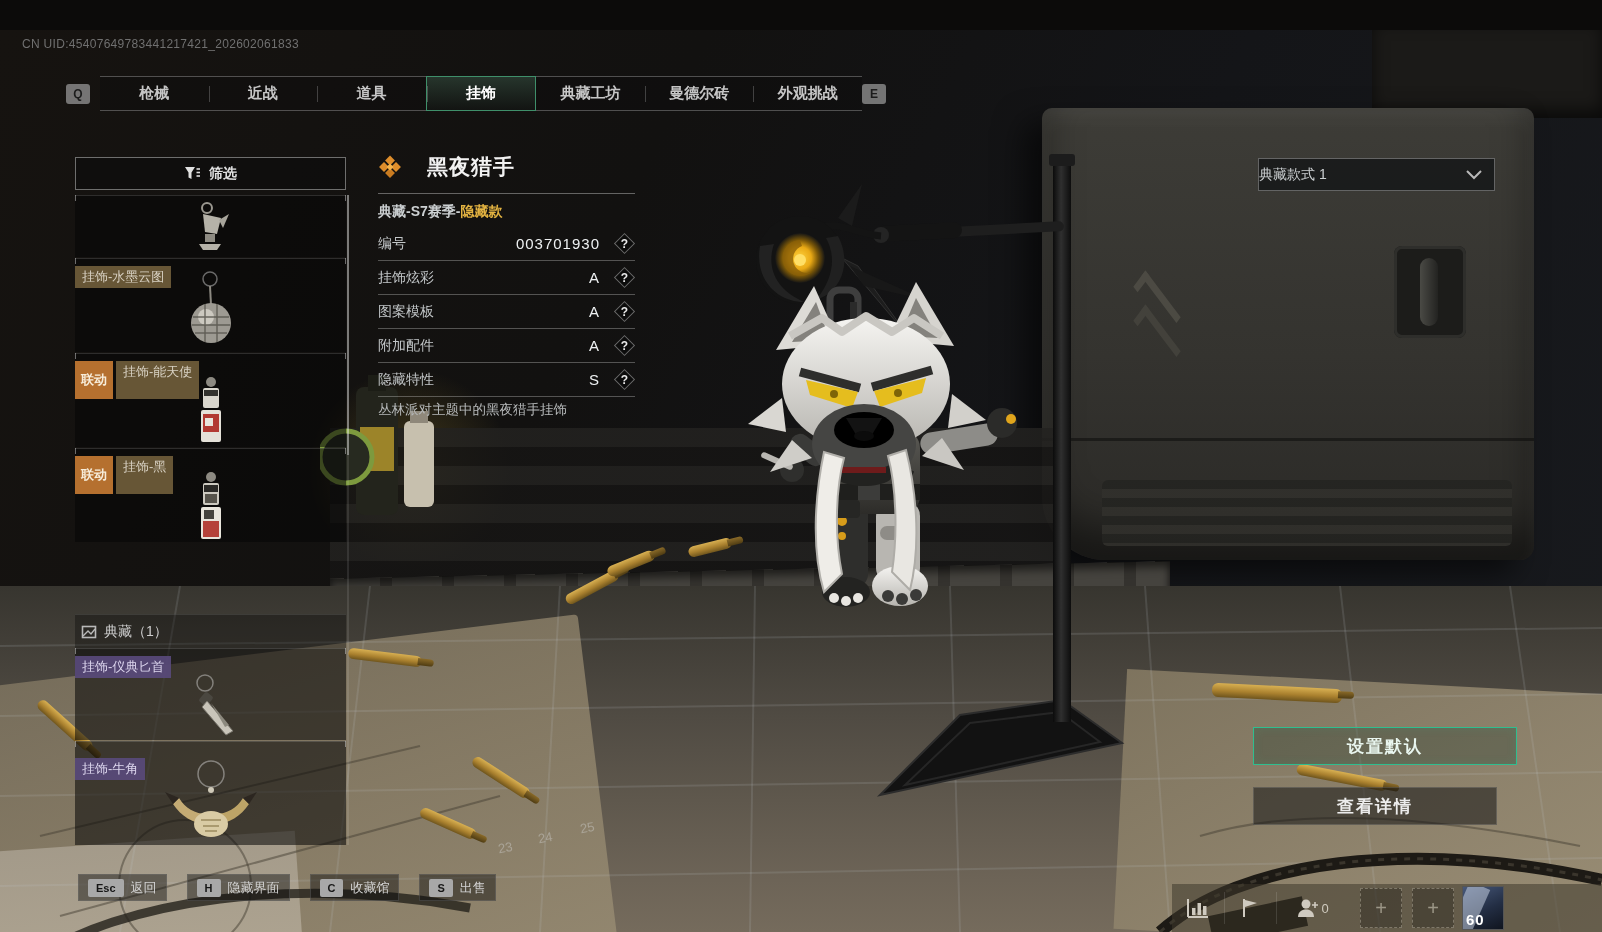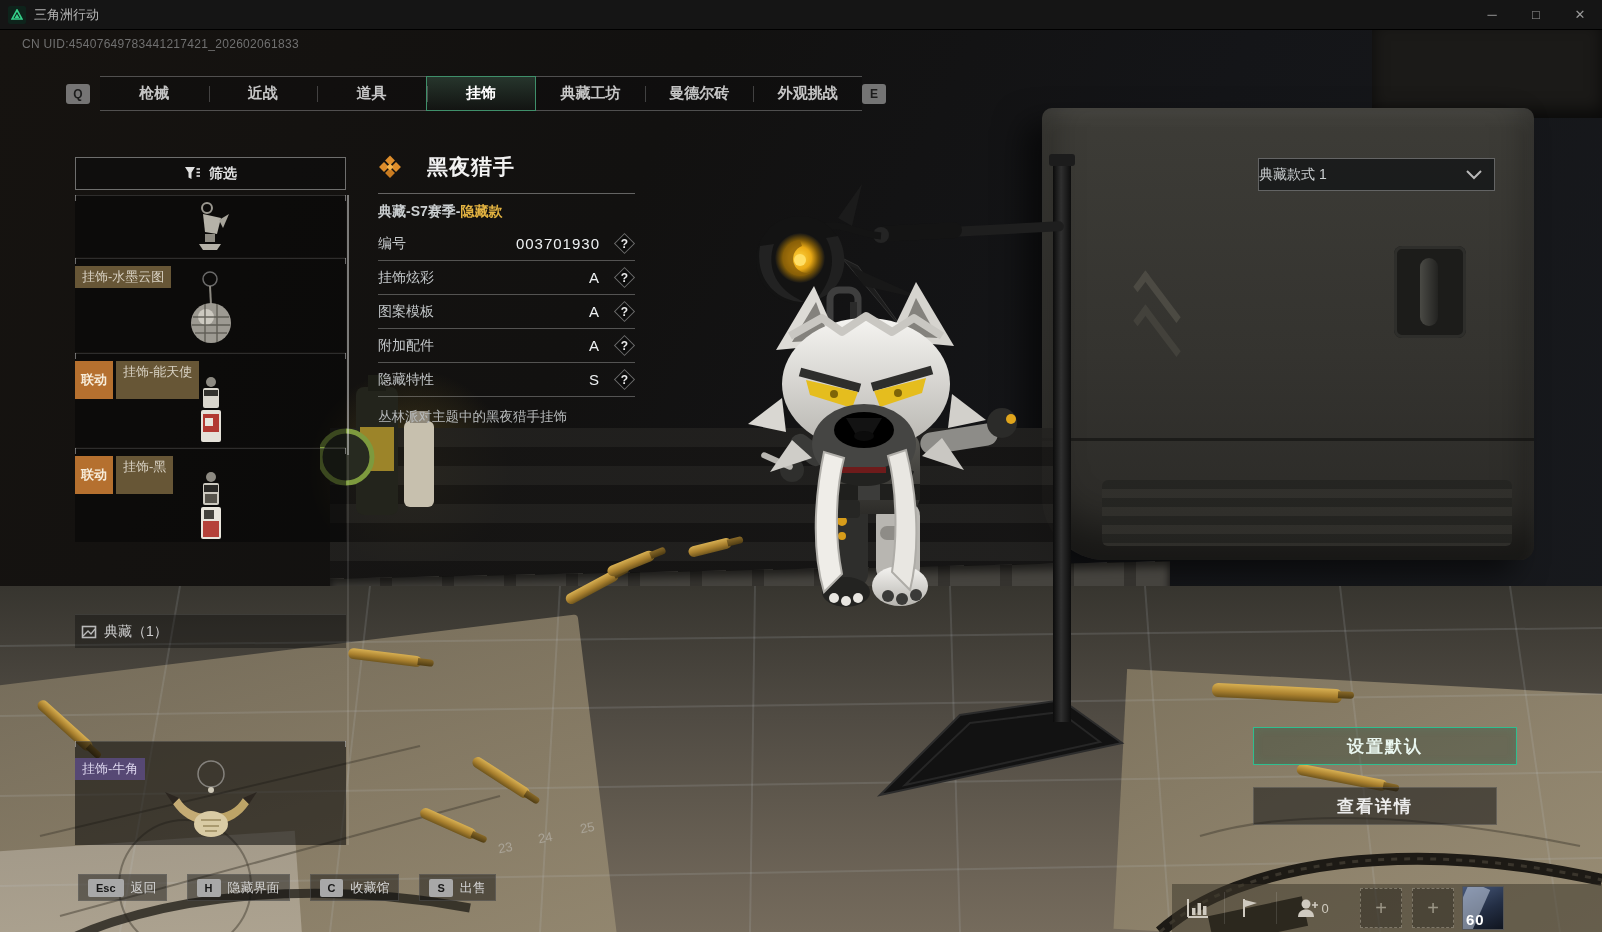--- a/index.html
+++ b/index.html
@@ -83,21 +83,21 @@
   .dsep{height:1px;background:rgba(255,255,255,.35);margin-top:9px}
   .subtitle{margin-top:9px;font-size:14px;font-weight:bold}
   .subtitle .pre{color:#ccd0d2}
   .subtitle .hl{color:#e3b341}
   .drow{display:flex;align-items:center;height:34px;border-bottom:1px solid rgba(255,255,255,.28);position:relative}
   .drow .dlabel{color:#c2c6c8;font-size:14px}
   .drow .dvalue{margin-left:auto;margin-right:14px;color:#eef1f2;font-size:15px;letter-spacing:1px}
   .qmark{width:21px;height:21px;position:relative;flex:0 0 auto;cursor:pointer}
   .qmark b{position:absolute;inset:3px;transform:rotate(45deg);background:rgba(10,10,10,.7);border:1px solid rgba(200,200,200,.5)}
   .qmark i{position:absolute;inset:0;display:flex;align-items:center;justify-content:center;color:#e8e8e8;font-size:12px;font-weight:bold;font-style:normal}
-  .ddesc{margin-top:11px;color:#b7babb;font-size:13.5px}
+  .ddesc{margin-top:4px;color:#b7babb;font-size:13.5px}
 
   
   .dropdown{position:absolute;left:1258px;top:158px;width:237px;height:33px;border:1px solid rgba(160,160,160,.55);background:rgba(18,20,22,.78);display:flex;align-items:center;z-index:20;cursor:pointer}
   .dropdown span{color:#ccd0d2;font-size:14px;}
   .dropdown svg{margin-left:auto;margin-right:12px}
   .btn-default{position:absolute;left:1253px;top:727px;width:264px;height:38px;border:1px solid #2fbe8f;background:rgba(16,42,32,.28);display:flex;align-items:center;justify-content:center;color:#e9f6ef;font-size:17px;font-weight:bold;letter-spacing:2px;z-index:20;cursor:pointer;box-shadow:0 0 10px rgba(47,190,143,.15) inset}
   .btn-details{position:absolute;left:1253px;top:787px;width:244px;height:38px;border:1px solid rgba(255,255,255,.14);background:rgba(22,22,22,.55);display:flex;align-items:center;justify-content:center;color:#ececec;font-size:17px;font-weight:bold;letter-spacing:2px;z-index:20;cursor:pointer}
 
   
   .hotkeys{position:absolute;left:78px;top:874px;display:flex;gap:20px;z-index:30}
@@ -112,34 +112,20 @@
   .thumb{width:42px;height:44px;margin-left:8px;border:1px solid #555;position:relative;overflow:hidden;cursor:pointer;
     background:linear-gradient(155deg,#47587a 0%,#232e44 55%,#10151f 100%)}
   .thumb::before{content:"";position:absolute;left:-6px;top:-4px;width:22px;height:60px;background:rgba(210,220,235,.5);transform:rotate(24deg)}
   .thumb b{position:absolute;left:3px;bottom:1px;color:#fff;font-size:15px;letter-spacing:1px}
 </style>
 </head>
 <body>
 
 <div class="screen">
 
-  <div class="titlebar">
-    <span class="logo">
-      <svg width="12" height="12" viewBox="0 0 12 12">
-          <path d="M6 1 L11 10 L1 10 Z" fill="none" stroke="#35d08a" stroke-width="1.6"></path>
-          <path d="M6 5 L8.4 9 L3.6 9 Z" fill="#35d08a"></path>
-        </svg>
-    </span>
-    <span class="title">三角洲行动</span>
-    <div class="wctrls">
-      <span>─</span>
-      <span>□</span>
-      <span>✕</span>
-    </div>
-  </div>
 
   <div class="scene">
     <div class="crate-tr"></div>
     <div class="crate-right">
       <div class="handle">
           <i></i>
         </div>
       <div class="seam"></div>
       <div class="vents"></div>
     </div>
@@ -421,20 +407,31 @@
 
 
     <div class="divider-row" style="top:419px">
       <svg style="margin-left:6px" width="16" height="16" viewBox="0 0 16 16">
         <rect x="1.5" y="2.5" width="13" height="11" fill="none" stroke="#b9b9b9" stroke-width="1.6"></rect>
         <path d="M2,12 L7,7 L10,10 L14,5" stroke="#b9b9b9" stroke-width="1.4" fill="none"></path>
       </svg>
       <span>典藏（1）</span>
     </div>
 
+    <div class="cell" style="top:453px;height:92px">
+      <div class="labels">
+          <span class="tag purple">挂饰-仪典匕首</span>
+        </div>
+      <svg class="charm" style="top:24px" width="60" height="66" viewBox="0 0 60 66">
+        <circle cx="24" cy="10" r="8" fill="none" stroke="rgba(220,220,220,.45)" stroke-width="1.5"></circle>
+        <rect x="20" y="20" width="10" height="12" rx="2" fill="#4a4740" transform="rotate(40 25 26)"></rect>
+        <polygon points="26,28 52,58 45,62 21,34" fill="#c9c5ba" stroke="#76736a" stroke-width="1"></polygon>
+        <polygon points="30,30 48,52 44,54" fill="#8c897e"></polygon>
+      </svg>
+    </div>
 
     <div class="cell" style="top:546px;height:104px">
       <div class="labels" style="top:16px">
           <span class="tag purple">挂饰-牛角</span>
         </div>
       <svg class="charm" style="top:16px" width="96" height="86" viewBox="0 0 96 86">
         <circle cx="48" cy="16" r="13" fill="none" stroke="rgba(220,220,220,.45)" stroke-width="1.5"></circle>
         <circle cx="48" cy="32" r="3" fill="#cfc9b8"></circle>
         <path d="M10,46 C18,58 30,66 44,66 L44,56 C32,56 22,50 16,40 Z" fill="#c4ab74"></path>
         <path d="M86,46 C78,58 66,66 52,66 L52,56 C64,56 74,50 80,40 Z" fill="#bda467"></path>

